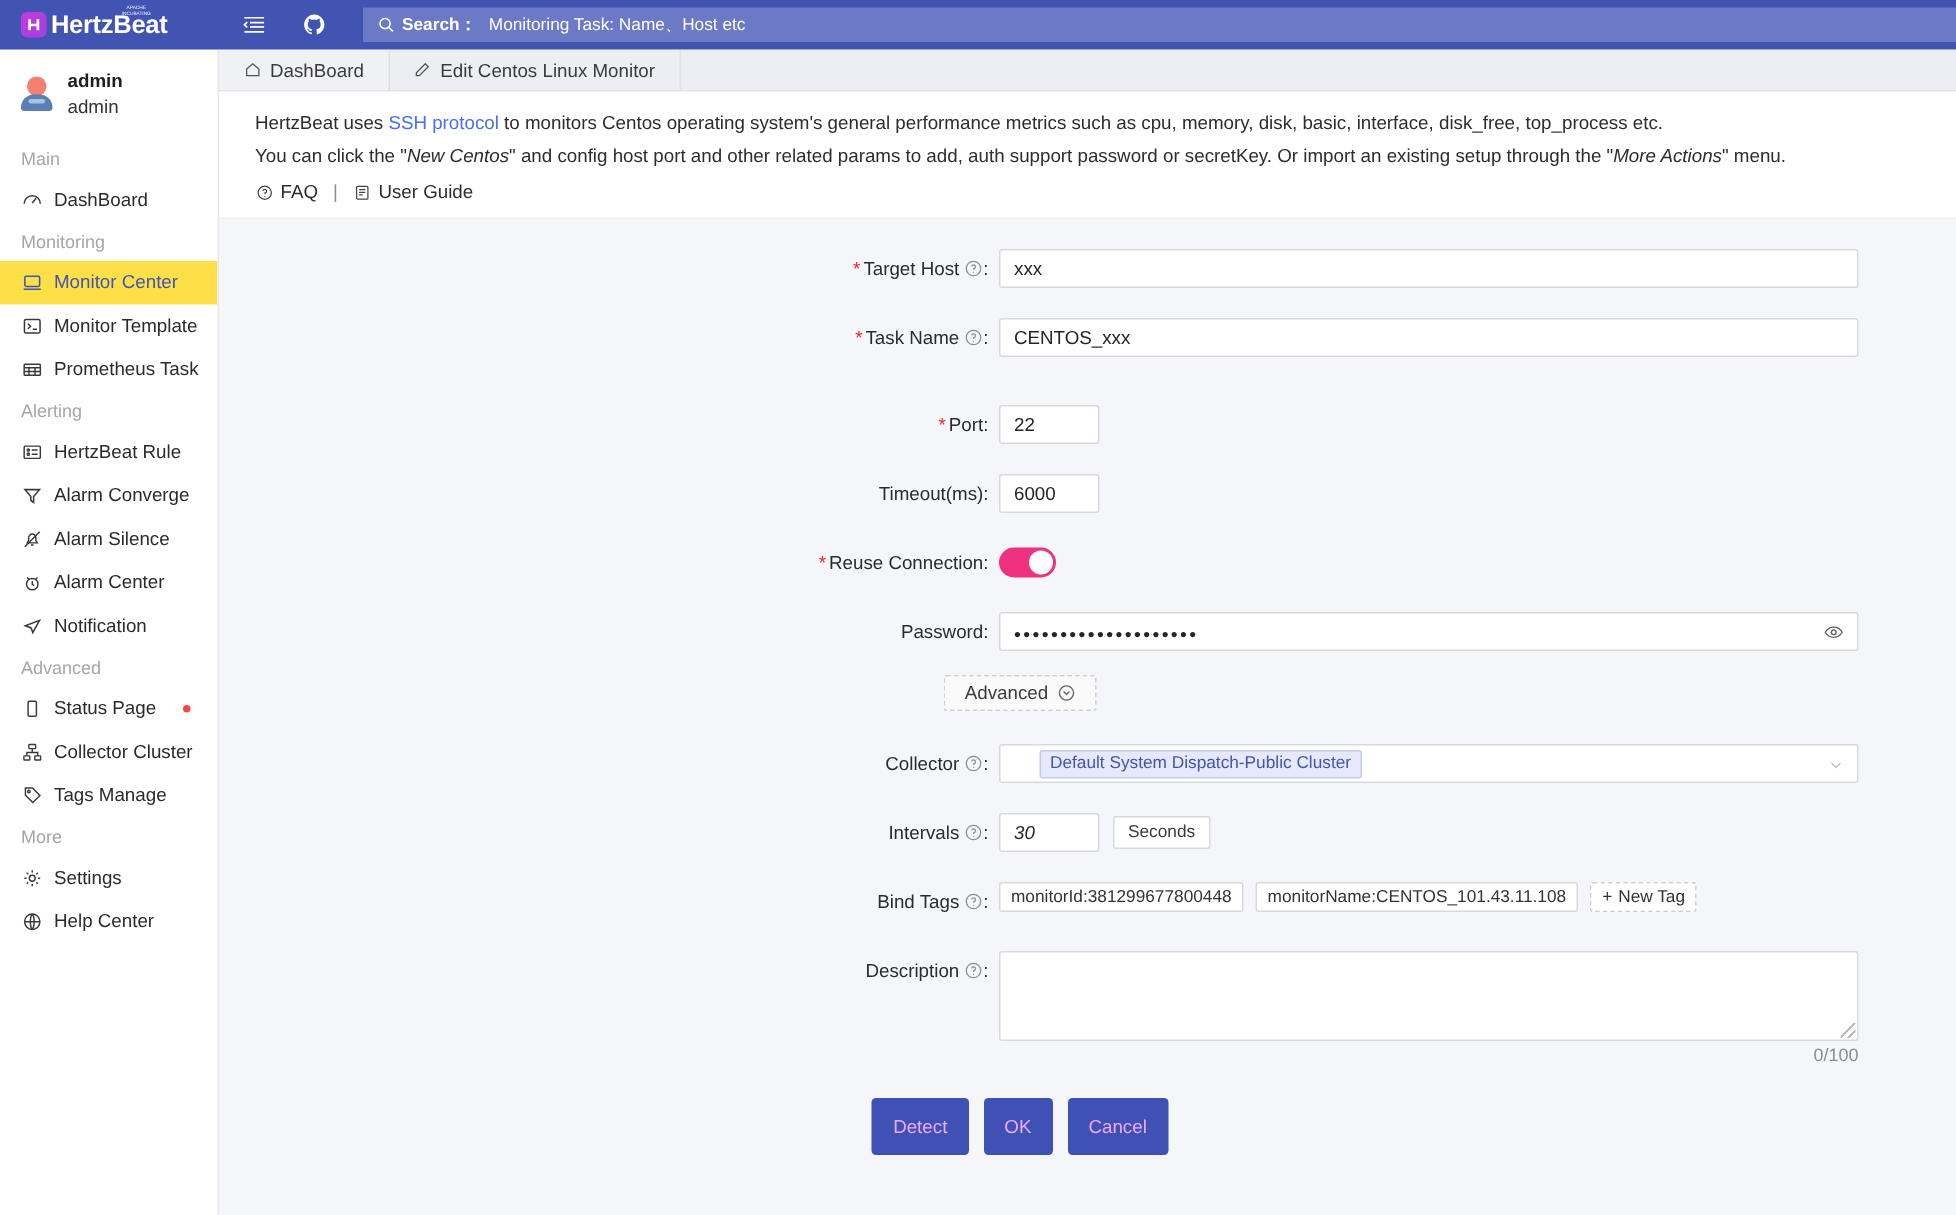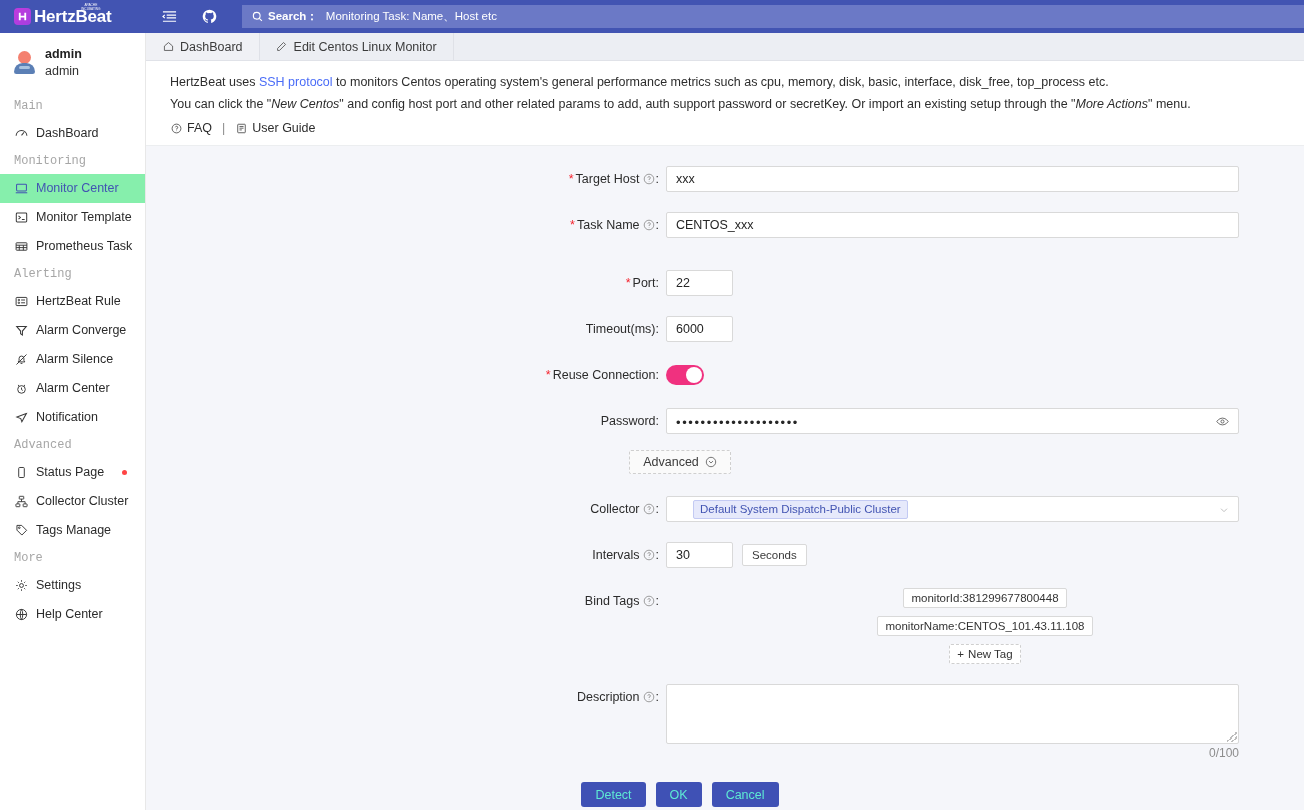--- a/index.html
+++ b/index.html
@@ -102,30 +102,29 @@
     width: 11px; height: 3px; border-radius: 2px;
     background: #a9c3e0;
   }
   .user-names { display: flex; flex-direction: column; line-height: 1.35; }
   .user-name { font-size: 12.5px; font-weight: bold; color: #1f1f1f; }
   .user-role { font-size: 12.5px; color: #333; }
 
   .nav-group-title {
     font-size: 12px; color: #a6a6a6;
     padding: 6px 0 6px 14px;
-    font-family: Liberation Mono, monospace;
   }
   .nav-item {
     display: flex; align-items: center;
     height: 29px; padding-left: 14px;
     gap: 8px; cursor: pointer;
     font-size: 12.5px; color: #2b2b2b;
     position: relative;
   }
-  .nav-item.active { color: #4254b2; background: #86efac; }
+  .nav-item.active { color: #4254b2; background: #fde047; }
   .nav-item.active .nav-ico { color: #4254b2; }
   .nav-ico {
     width: 14px; height: 14px; flex: 0 0 auto;
     display: flex; align-items: center; justify-content: center;
     color: #3a3a3a;
   }
   .nav-ico svg { display: block; }
   .nav-dot {
     position: absolute; right: 18px; top: 12px;
     width: 5px; height: 5px; border-radius: 50%;
@@ -211,21 +210,21 @@
     border: 1px solid #d9d9d9;
     background: #fff;
     border-radius: 2px;
     display: flex; align-items: center;
     padding: 0 9px;
     font-size: 12.5px; color: #262626;
     cursor: text;
   }
   .inp-wide { width: 573px; }
   .inp-small { width: 67px; }
-  .inp-num30 { width: 67px; }
+  .inp-num30 { width: 67px; font-style: italic; }
   .pw-dots {
     letter-spacing: 1.6px; font-size: 13px; color: #262626;
     line-height: 1; padding-top: 3px;
     flex: 1 1 auto; overflow: hidden; white-space: nowrap;
   }
   .eye {
     width: 14px; height: 14px; flex: 0 0 auto;
     color: #5c5c5c; display:flex; align-items:center; justify-content:center;
   }
   .eye svg { display:block; }
@@ -285,21 +284,21 @@
   }
   .sel-caret svg{display:block;}
 
   .inline-row { display: flex; align-items: center; gap: 9px; }
   .unit-btn {
     height: 22px; border: 1px solid #d9d9d9; background: #fff;
     border-radius: 2px; display:flex; align-items:center;
     padding: 0 9px; font-size: 11.5px; color: #3a3a3a; cursor: pointer;
   }
 
-  .tags-row { display: flex; align-items: center; gap: 8px; flex-direction: column; }
+  .tags-row { display: flex; align-items: center; gap: 8px; }
   .tag-plain {
     height: 20px; border: 1px solid #d9d9d9; background: #fff;
     border-radius: 2px; display: flex; align-items: center;
     padding: 0 7px; font-size: 11.5px; color: #333; white-space: nowrap;
   }
   .tag-new {
     height: 20px; border: 1px dashed #cfcfcf; background: #fff;
     border-radius: 2px; display: flex; align-items: center; gap: 4px;
     padding: 0 7px; font-size: 11.5px; color: #333; cursor: pointer;
   }
@@ -321,23 +320,23 @@
     font-size: 12px; color: #8c8c8c;
     margin-top: 2px;
   }
 
   .btn-row {
     display: flex; justify-content: center;
     gap: 10px; margin-top: 22px;
     padding-right: 90px;
   }
   .btn {
-    background: #3f51b5; color: #5eead4;
+    background: #3f51b5; color: #f0abfc;
     border: none; border-radius: 3px;
-    height: 25px; padding: 0 14px;
+    height: 38px; padding: 0 14px;
     font-size: 12.5px; font-family: "Liberation Sans", sans-serif;
     cursor: pointer;
     display: flex; align-items: center; justify-content: center;
   }
 </style>
 </head>
 <body>
 
 <div class="header">
   <div class="logo-wrap">

